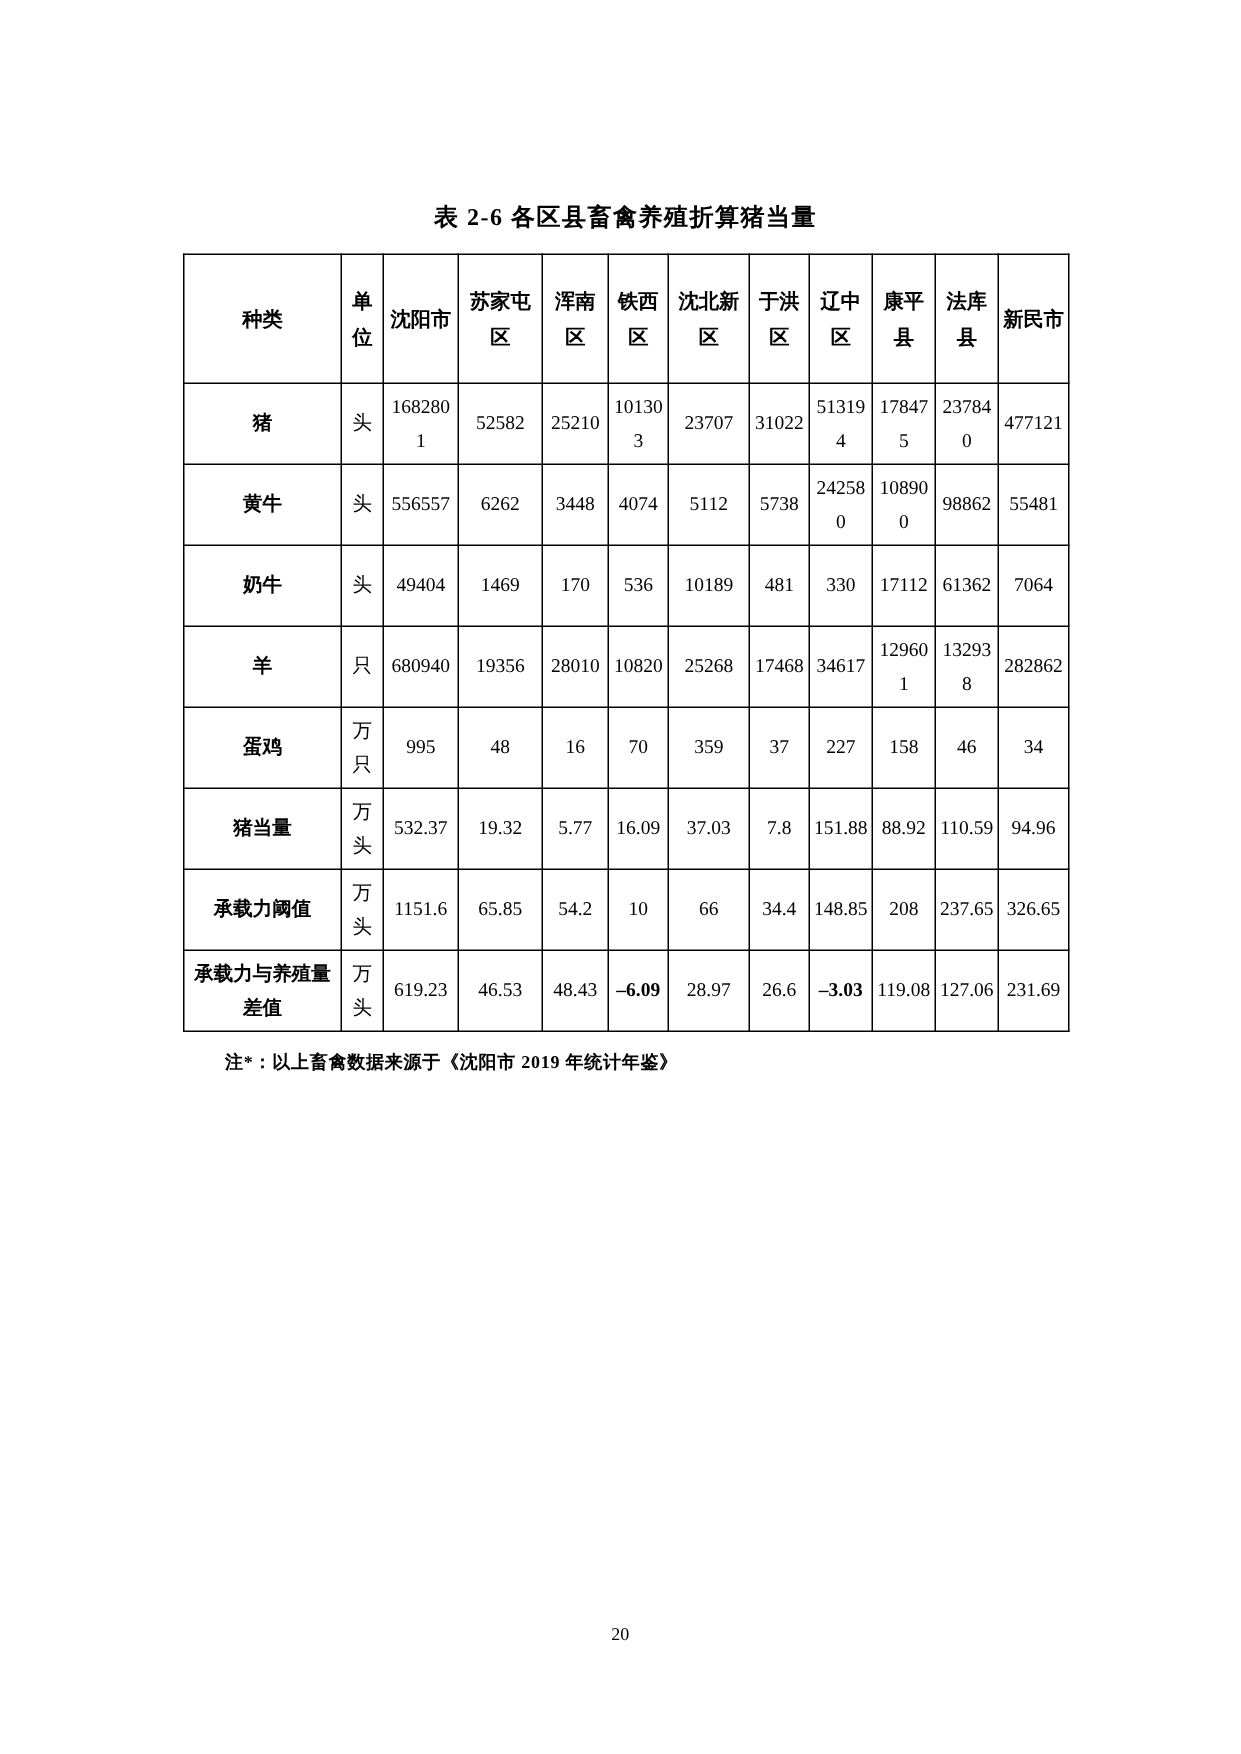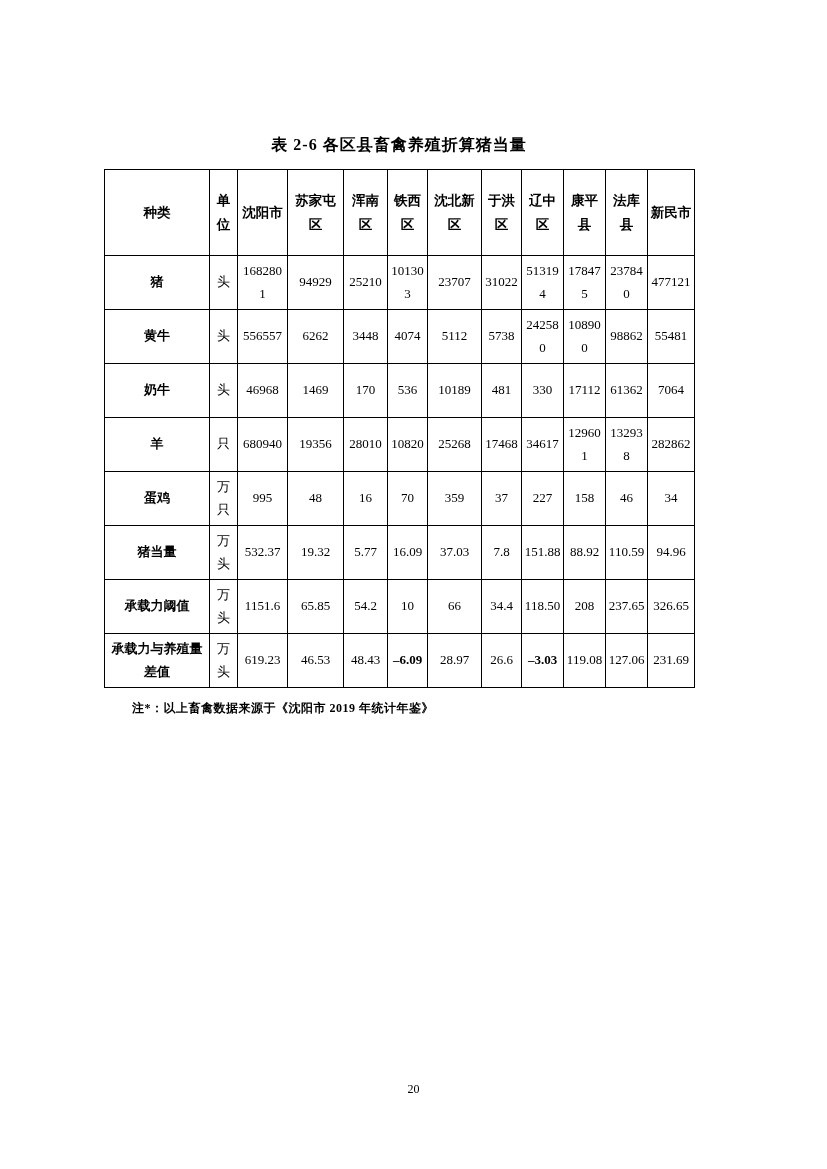--- a/index.html
+++ b/index.html
@@ -9,21 +9,21 @@
     width: 827px;
     height: 1169px;
     margin: 0 auto;
     background: #ffffff;
     color: #000;
     font-family: "Liberation Serif", "DejaVu Serif", serif;
     overflow: hidden;
   }
   .content {
     position: absolute;
-    left: 104px;
+    left: 122px;
     top: 135px;
     width: 590px;
   }
   .table-title {
     margin: 0 0 13px 0;
     font-size: 16px;
     font-weight: bold;
     text-align: center;
     letter-spacing: 1px;
   }
@@ -109,21 +109,21 @@
             <th>康平县</th>
             <th>法库县</th>
             <th>新民市</th>
           </tr>
       </thead>
       <tbody id="table-body">
           <tr>
             <td class="row-label">猪</td>
             <td>头</td>
             <td>1682801</td>
-            <td>94929</td>
+            <td>52582</td>
             <td>25210</td>
             <td>101303</td>
             <td>23707</td>
             <td>31022</td>
             <td>513194</td>
             <td>178475</td>
             <td>237840</td>
             <td>477121</td>
           </tr>
           <tr>
@@ -136,21 +136,21 @@
             <td>5112</td>
             <td>5738</td>
             <td>242580</td>
             <td>108900</td>
             <td>98862</td>
             <td>55481</td>
           </tr>
           <tr>
             <td class="row-label">奶牛</td>
             <td>头</td>
-            <td>46968</td>
+            <td>49404</td>
             <td>1469</td>
             <td>170</td>
             <td>536</td>
             <td>10189</td>
             <td>481</td>
             <td>330</td>
             <td>17112</td>
             <td>61362</td>
             <td>7064</td>
           </tr>
@@ -198,21 +198,21 @@
           </tr>
           <tr>
             <td class="row-label">承载力阈值</td>
             <td>万头</td>
             <td>1151.6</td>
             <td>65.85</td>
             <td>54.2</td>
             <td>10</td>
             <td>66</td>
             <td>34.4</td>
-            <td>118.50</td>
+            <td>148.85</td>
             <td>208</td>
             <td>237.65</td>
             <td>326.65</td>
           </tr>
           <tr>
             <td class="row-label">承载力与养殖量差值</td>
             <td>万头</td>
             <td>619.23</td>
             <td>46.53</td>
             <td>48.43</td>

